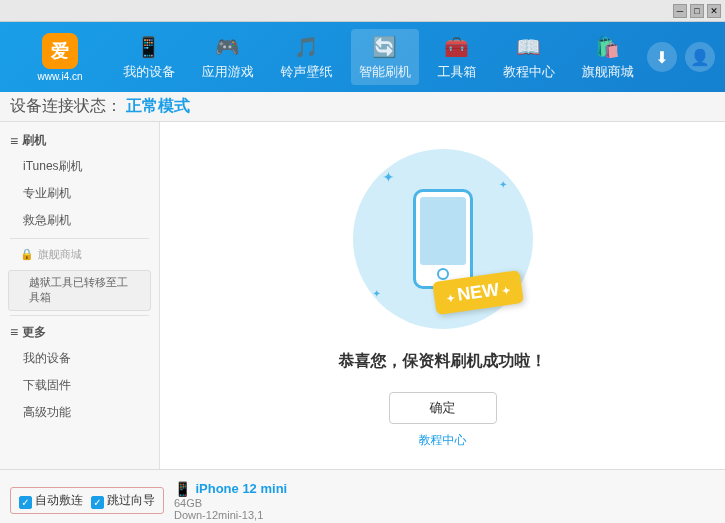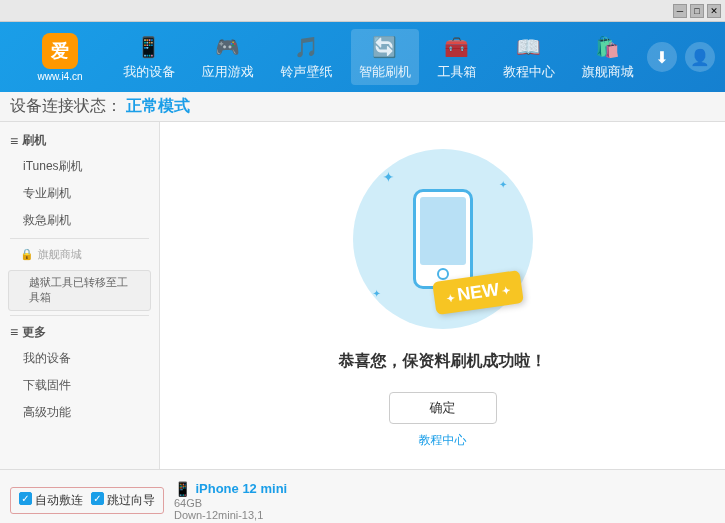--- a/index.html
+++ b/index.html
@@ -295,21 +295,21 @@
     .checkbox-area {
       border: 1px solid #e0a0a0;
       border-radius: 3px;
       padding: 4px 8px;
       display: flex;
       gap: 8px;
       align-items: center;
     }
     .checkbox-item {
       display: flex;
-      align-items: flex-start;
+      align-items: flex-end;
       gap: 3px;
       font-size: 12px;
       color: #333;
       cursor: pointer;
     }
     .checkbox {
       width: 13px; height: 13px;
       border: 1px solid #1a9ee8;
       background: #1a9ee8;
       display: flex; align-items: center; justify-content: center;

